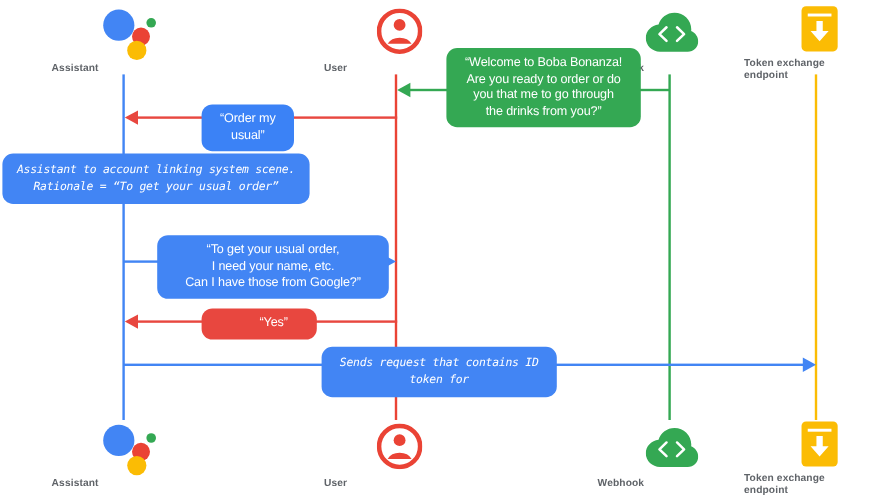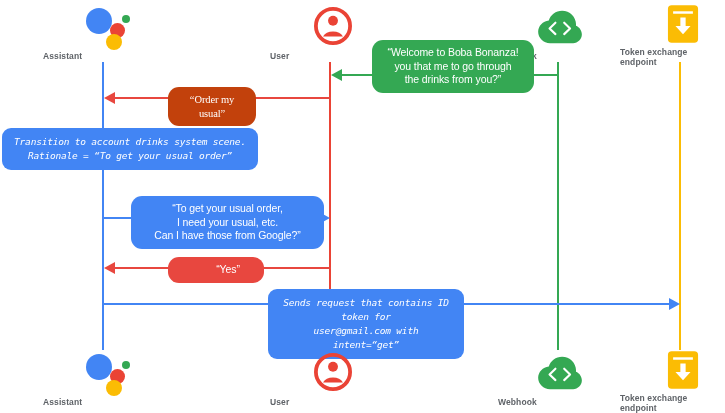--- a/index.html
+++ b/index.html
@@ -115,21 +115,20 @@
     border-radius: 9px;
     color: #ffffff;
     text-align: center;
     box-sizing: border-box;
     line-height: 13.5px;
   }
   .bubble.speech {
     font-size: 10.5px;
     padding: 6px 12px;
     letter-spacing: -0.1px;
-    border-radius: 11px;
   }
   .bubble.note {
     font-family: "DejaVu Sans Mono", "Liberation Mono", monospace;
     font-style: italic;
     font-size: 9.5px;
     padding: 7px 10px;
     line-height: 14px;
     letter-spacing: -0.2px;
   }
 </style>
@@ -186,54 +185,54 @@
     <div class="actor-label">
       <div>Token exchange</div>
       <div>endpoint</div>
     </div>
   </div>
 
   <div class="conn" style="left:336px; top:74px; width:222px; background:#34A853;"></div>
   <div class="arrowhead arrow-left" style="left:331px; top:69px; color:#34A853;"></div>
   <div class="bubble speech" style="left:372px; top:40px; width:162px; background:#34A853;">
     <div>“Welcome to Boba Bonanza!</div>
+    <div>Are you ready to order or do</div>
     <div>you that me to go through</div>
     <div>the drinks from you?”</div>
   </div>
 
   <div class="conn" style="left:110px; top:97px; width:221px; background:#E8473F;"></div>
   <div class="arrowhead arrow-left" style="left:104px; top:92px; color:#E8473F;"></div>
-  <div class="bubble speech" style="left:168px; top:87px; width:88px; background:#c2410c;font-family:Liberation Serif, serif;">
+  <div class="bubble speech" style="left:168px; top:87px; width:77px; background:#3b82f6;">
     <div>“Order my usual”</div>
   </div>
 
   <div class="bubble note" style="left:2px; top:128px; width:256px; background:#4285F4;">
-    <div>Transition to account drinks system scene.</div>
+    <div>Assistant to account linking system scene.</div>
     <div>Rationale = “To get your usual order”</div>
   </div>
 
   <div class="conn" style="left:103px; top:217px; width:218px; background:#4285F4;"></div>
   <div class="arrowhead arrow-right" style="left:319px; top:212px; color:#4285F4;"></div>
   <div class="bubble speech" style="left:131px; top:196px; width:193px; background:#4285F4;">
     <div>“To get your usual order,</div>
-    <div>I need your usual, etc.</div>
+    <div>I need your name, etc.</div>
     <div>Can I have those from Google?”</div>
   </div>
 
   <div class="conn" style="left:110px; top:267px; width:221px; background:#E8473F;"></div>
   <div class="arrowhead arrow-left" style="left:104px; top:262px; color:#E8473F;"></div>
   <div class="bubble speech" style="left:168px; top:257px; width:96px; background:#E8473F;padding-left:36px;">
     <div>“Yes”</div>
   </div>
 
   <div class="conn" style="left:103px; top:303px; width:570px; background:#4285F4;"></div>
   <div class="arrowhead arrow-right" style="left:669px; top:298px; color:#4285F4;"></div>
   <div class="bubble note" style="left:268px; top:289px; width:196px; background:#4285F4;">
     <div>Sends request that contains ID token for</div>
-    <div>user@gmail.com with intent=“get”</div>
   </div>
 
   <div class="actor" style="left:43px; top:350px;">
     <div class="actor-icon">
       <div class="ga-blue"></div>
       <div class="ga-red"></div>
       <div class="ga-yellow"></div>
       <div class="ga-green"></div>
     </div>
     <div class="actor-label">Assistant</div>

